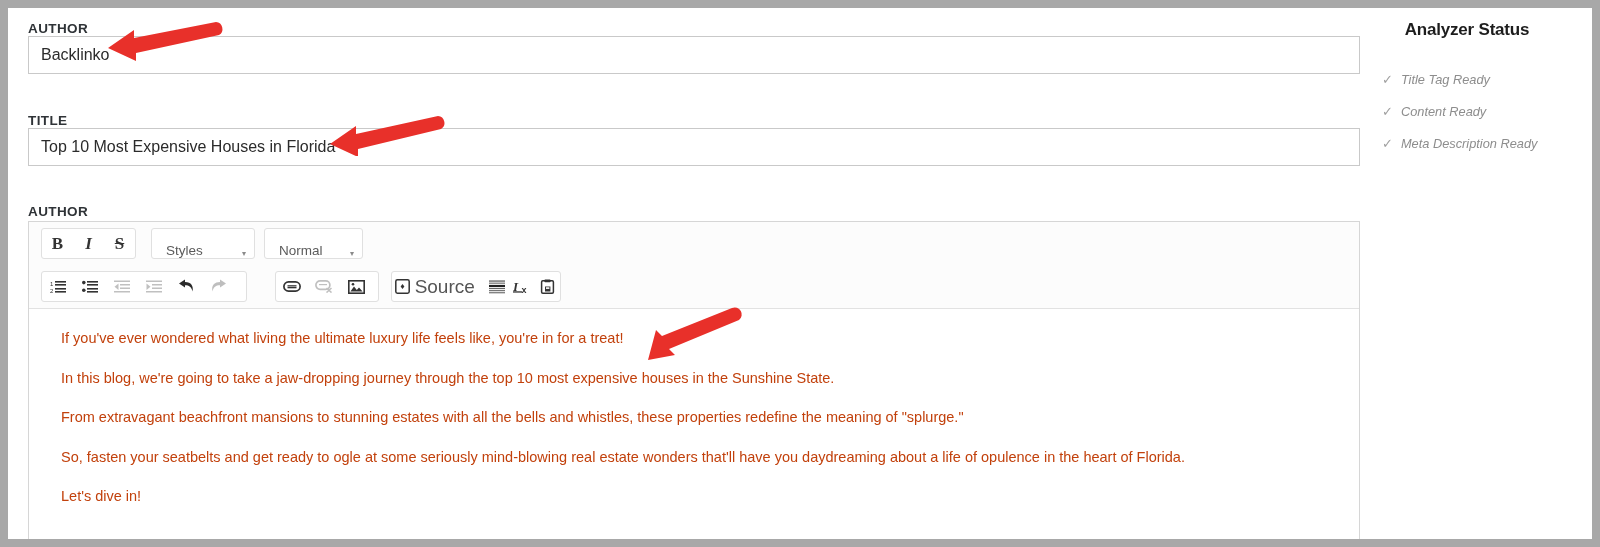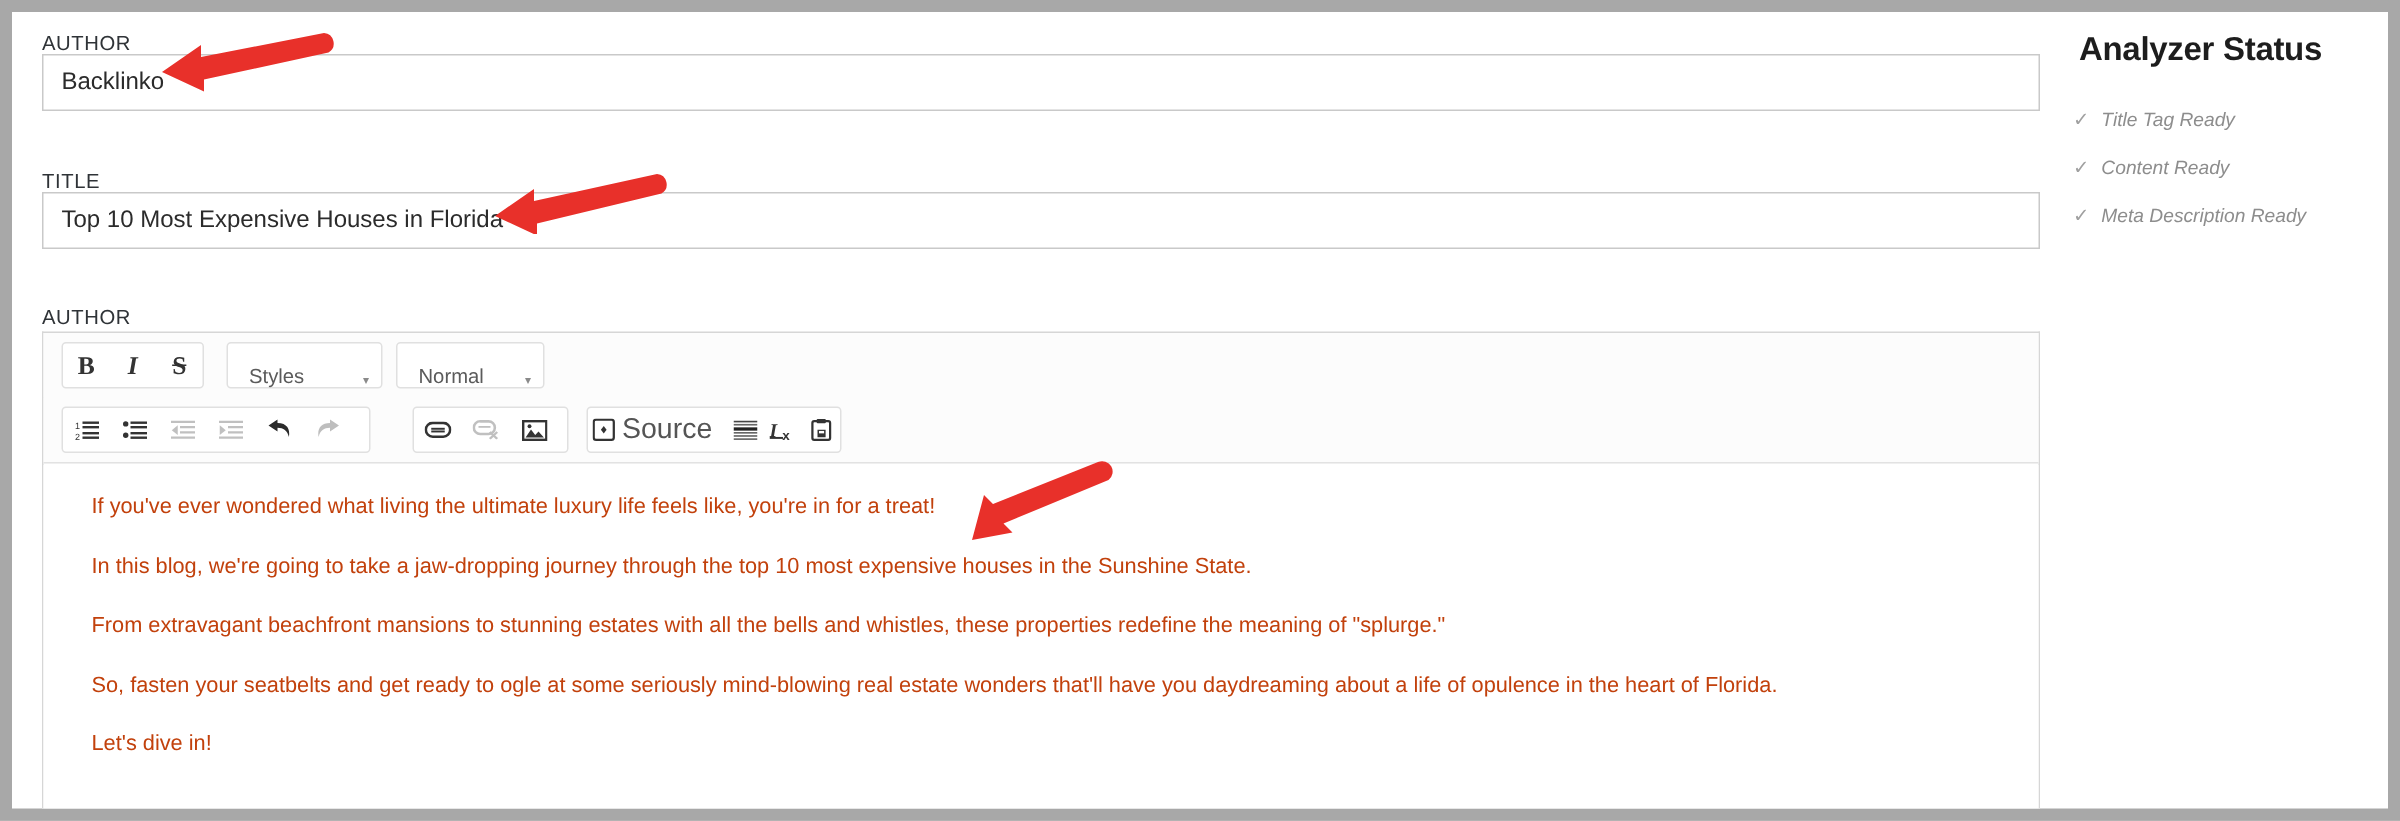--- a/index.html
+++ b/index.html
@@ -28,21 +28,21 @@
 
   
   #form-col {
     position: absolute;
     left: 12px; top: 0;
     width: 1340px; height: 531px;
   }
 
   .field-label {
     font-size: 13.5px;
-    font-weight: normal;
+    font-weight: bold;
     letter-spacing: 0.4px;
     color: #2f3337;
     font-family: "Liberation Sans", sans-serif;
   }
 
   .text-input {
     width: 1332px;
     height: 38px;
     border: 1px solid #c9c9c9;
     background: #fff;
@@ -163,21 +163,21 @@
   #sidebar {
     position: absolute;
     left: 1364px; top: 0;
     width: 220px; height: 531px;
   }
   #analyzer-title {
     position: absolute;
     left: 0; top: 12px;
     width: 190px;
     text-align: center;
-    font-size: 22px;
+    font-size: 17px;
     font-weight: bold;
     color: #1d1d1d;
     letter-spacing: -0.2px;
   }
   .status-item {
     position: absolute;
     left: 10px;
     display: flex;
     align-items: baseline;
     font-size: 12.8px;

